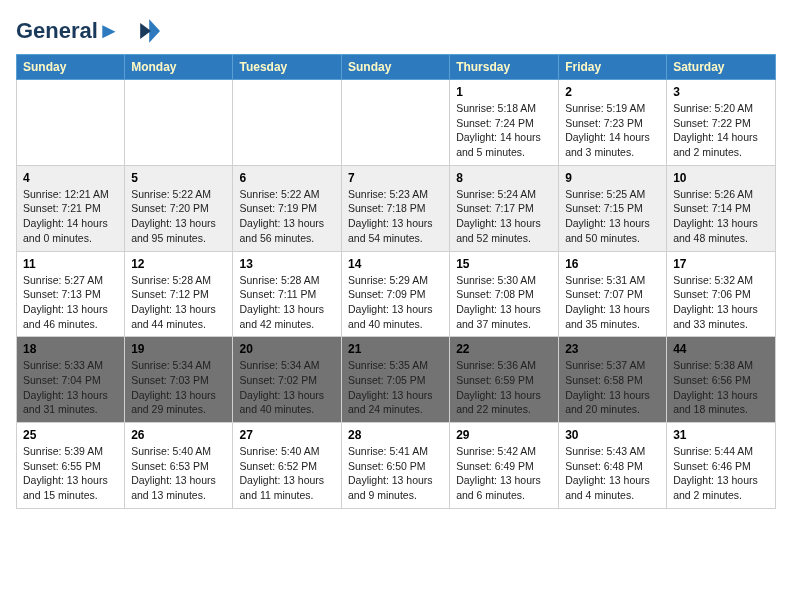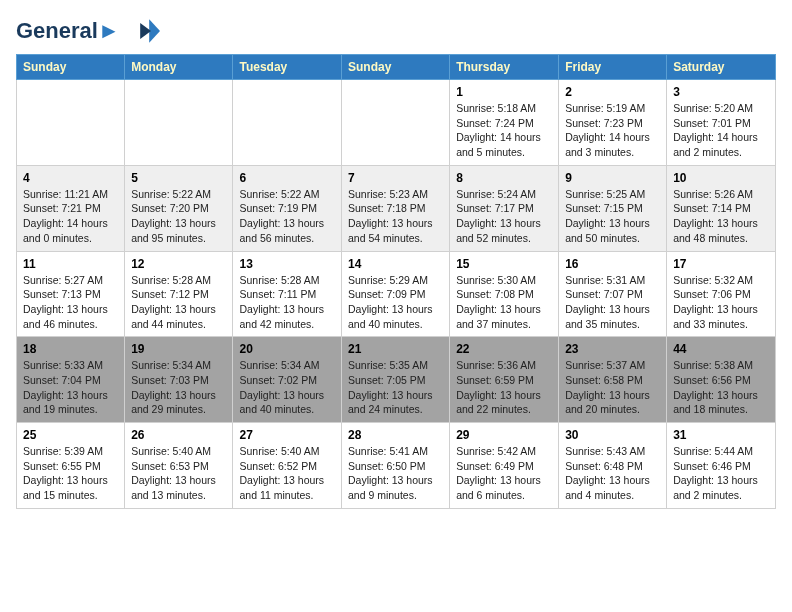--- a/index.html
+++ b/index.html
@@ -78,21 +78,21 @@
       color: #222;
       line-height: 1.4;
     }
     .empty-cell {
       background: #fff;
     }
     
     .row-group-1 td { background: #fff; }
     .row-group-2 td { background: #efefef; }
     .row-group-3 td { background: #fff; margin-top: 17px; }
-    .row-group-4 td { background: #a3a3a3; }
+    .row-group-4 td { background: #737373; }
     .row-group-5 td { background: #fff; }
   </style>
 </head>
 <body>
 
 <div class="header">
   <div class="logo">
     <div>
       <div style="display:flex;align-items:center;justify-content:flex-end;">
         <div style="font-size:22px;font-weight:bold;color:#1a3a5c;line-height:1.1;">
@@ -139,29 +139,29 @@
         <td>
           <span class="day-num">2</span>
           <div class="cell-text">Sunrise: 5:19 AM</div>
           <div class="cell-text">Sunset: 7:23 PM</div>
           <div class="cell-text">Daylight: 14 hours</div>
           <div class="cell-text">and 3 minutes.</div>
         </td>
         <td>
           <span class="day-num">3</span>
           <div class="cell-text">Sunrise: 5:20 AM</div>
-          <div class="cell-text">Sunset: 7:01 PM</div>
+          <div class="cell-text">Sunset: 7:22 PM</div>
           <div class="cell-text">Daylight: 14 hours</div>
           <div class="cell-text">and 2 minutes.</div>
         </td>
       </tr>
       <tr class="row-group-2">
         <td>
           <span class="day-num">4</span>
-          <div class="cell-text">Sunrise: 11:21 AM</div>
+          <div class="cell-text">Sunrise: 12:21 AM</div>
           <div class="cell-text">Sunset: 7:21 PM</div>
           <div class="cell-text">Daylight: 14 hours</div>
           <div class="cell-text">and 0 minutes.</div>
         </td>
         <td>
           <span class="day-num">5</span>
           <div class="cell-text">Sunrise: 5:22 AM</div>
           <div class="cell-text">Sunset: 7:20 PM</div>
           <div class="cell-text">Daylight: 13 hours</div>
           <div class="cell-text">and 95 minutes.</div>
@@ -252,21 +252,21 @@
           <div class="cell-text">Daylight: 13 hours</div>
           <div class="cell-text">and 33 minutes.</div>
         </td>
       </tr>
       <tr class="row-group-4">
         <td>
           <span class="day-num">18</span>
           <div class="cell-text">Sunrise: 5:33 AM</div>
           <div class="cell-text">Sunset: 7:04 PM</div>
           <div class="cell-text">Daylight: 13 hours</div>
-          <div class="cell-text">and 19 minutes.</div>
+          <div class="cell-text">and 31 minutes.</div>
         </td>
         <td>
           <span class="day-num">19</span>
           <div class="cell-text">Sunrise: 5:34 AM</div>
           <div class="cell-text">Sunset: 7:03 PM</div>
           <div class="cell-text">Daylight: 13 hours</div>
           <div class="cell-text">and 29 minutes.</div>
         </td>
         <td>
           <span class="day-num">20</span>

